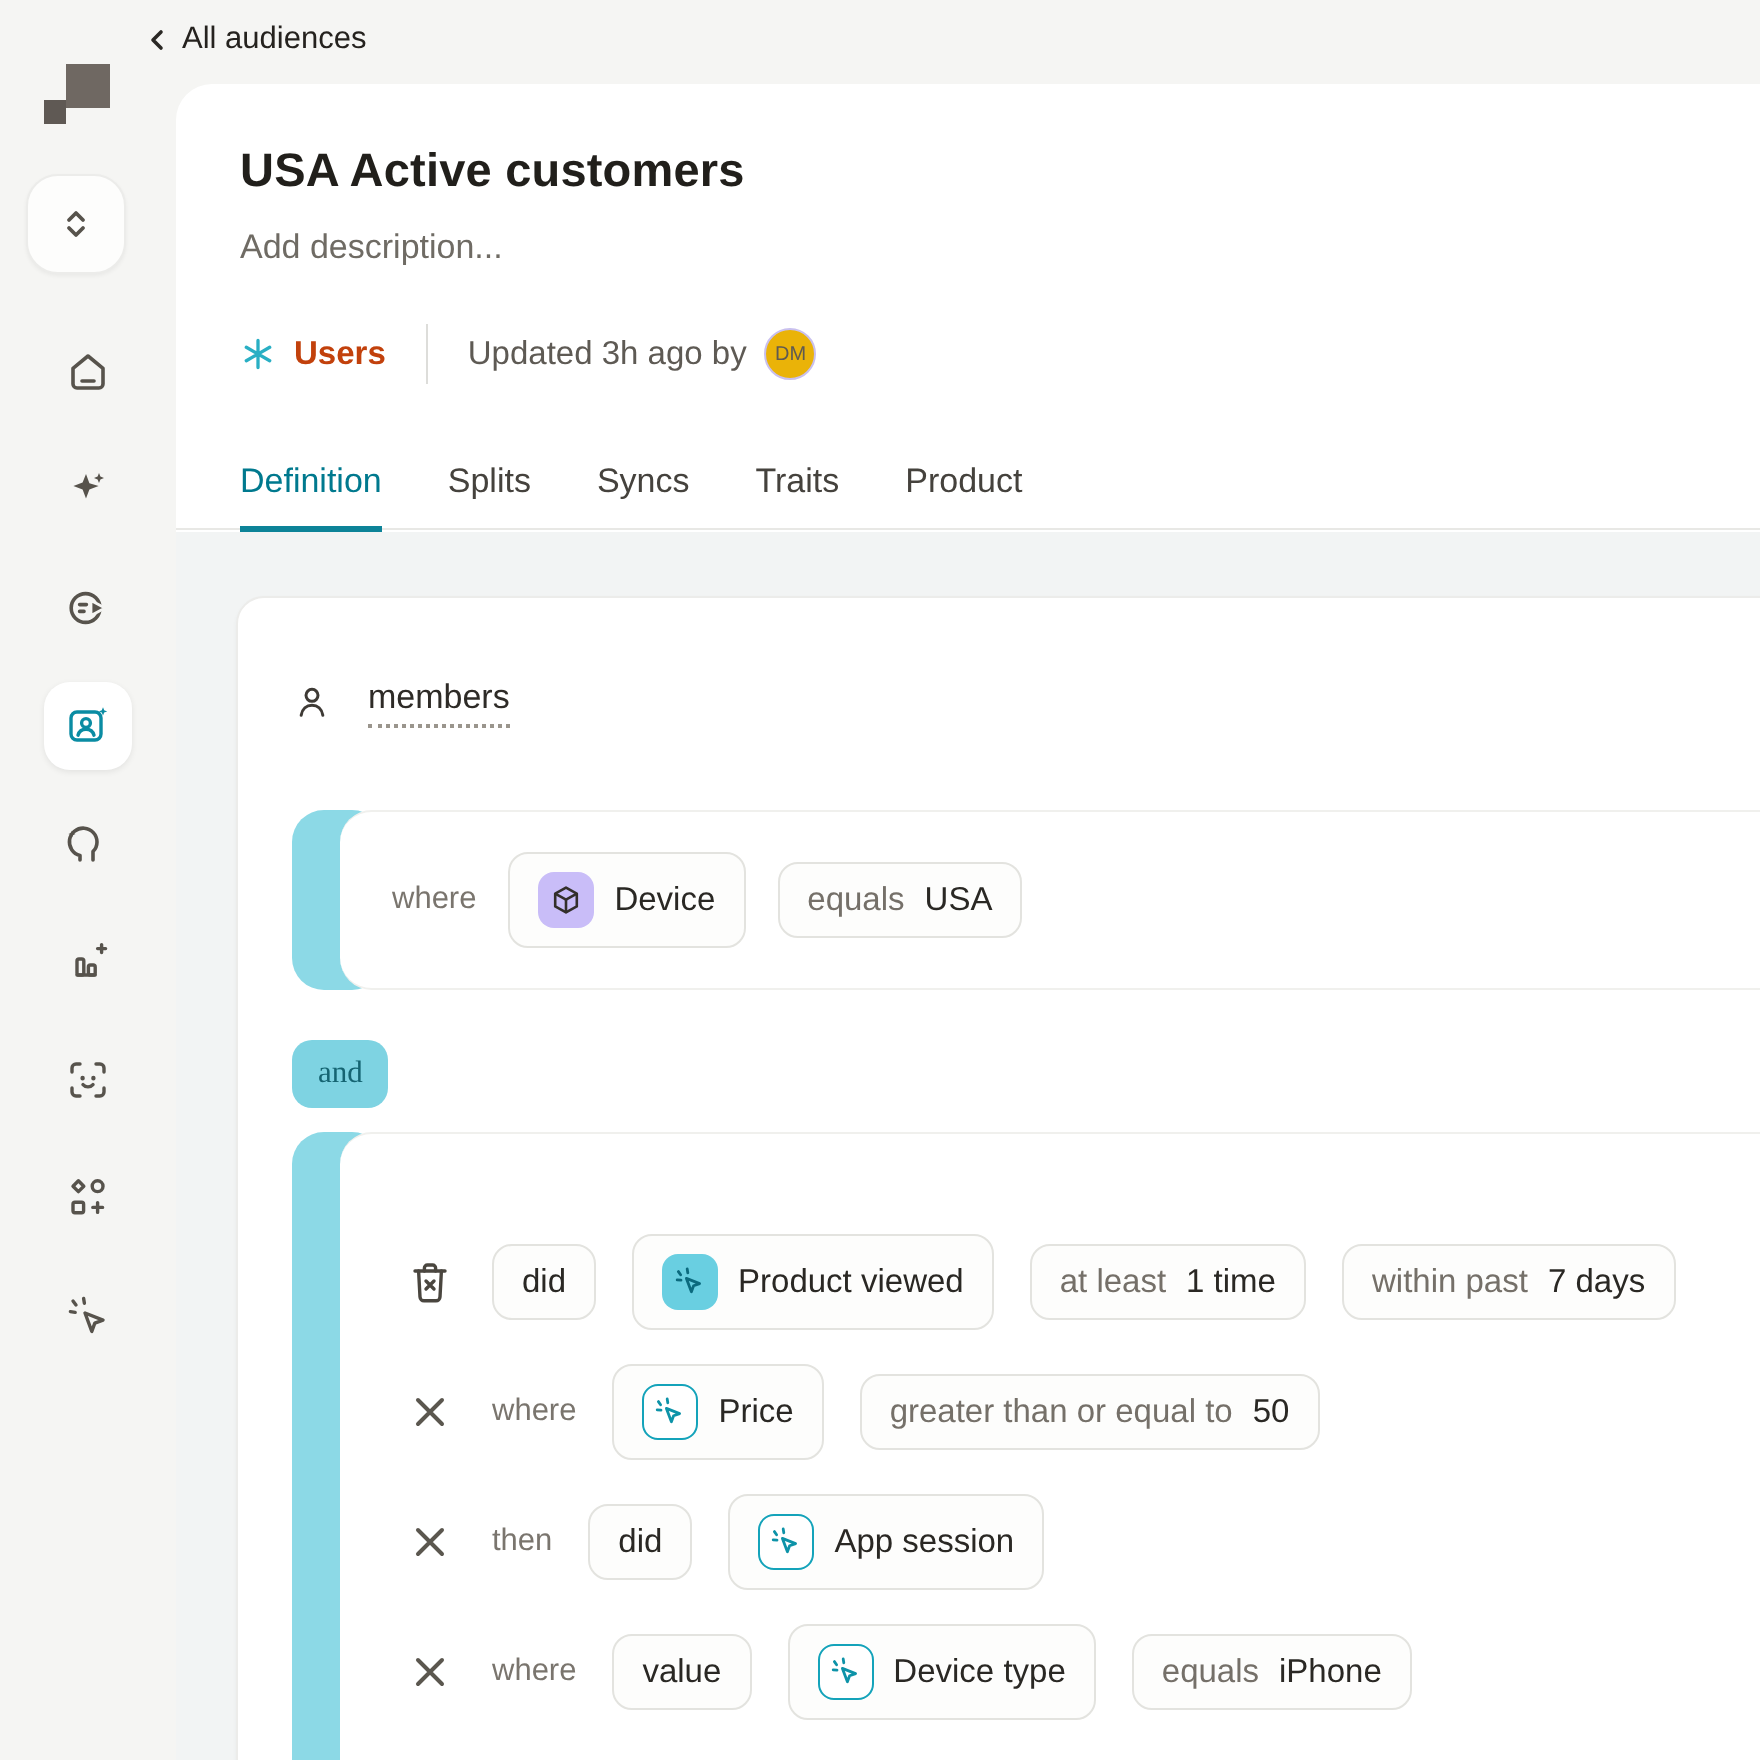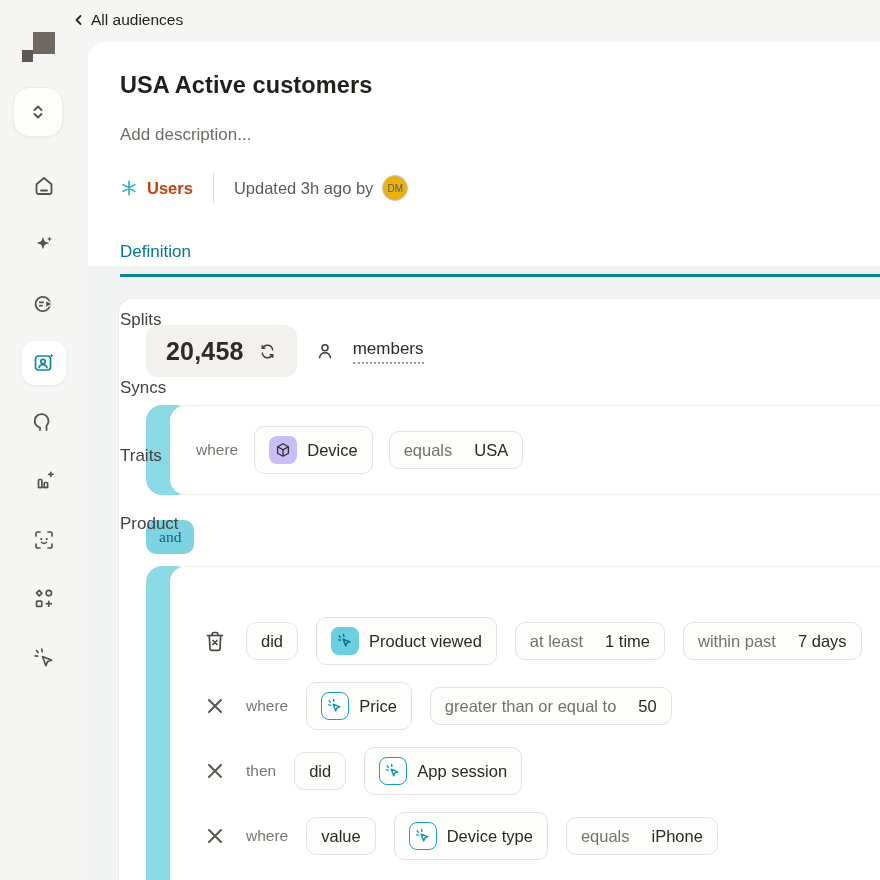--- a/index.html
+++ b/index.html
@@ -32,30 +32,30 @@
 
   
   .breadcrumb { position:absolute; left:72px; top:11px; display:flex; align-items:center; gap:5px;
     font-size:15.5px; font-weight:500; color:#25221e; }
 
   
   .card { position:absolute; left:88px; top:42px; right:0; bottom:0; background:#ffffff;
     border-top-left-radius:18px; }
   .card-head { padding:30px 0 0 32px; }
   .page-title { font-size:23.5px; font-weight:700; color:#211f1b; letter-spacing:.1px; }
-  .page-desc { margin-top:26px; font-size:17px; color:#6f6b64; }
+  .page-desc { margin-top:15px; font-size:17px; color:#6f6b64; }
   .meta-row { margin-top:29px; display:flex; align-items:center; height:28px; }
   .entity-badge { display:flex; align-items:center; gap:9px; font-size:16.5px; font-weight:700; color:#c2410c; }
   .meta-divider { width:1px; height:30px; background:#dddddA; margin:0 20px; }
   .updated { font-size:16.5px; color:#5e5a54; }
   .avatar { width:26px; height:26px; margin-left:9px; border-radius:50%;
     background:#eab308; border:1.5px solid #c9c0ee; color:#5f5a52;
     font-size:10px; font-weight:400; display:flex; align-items:center; justify-content:center; }
 
-  .tabs { margin-top:40px; padding-left:32px; display:flex; gap:33px; position:relative; z-index:2;flex-direction:column; }
+  .tabs { margin-top:40px; padding-left:32px; display:flex; gap:33px; position:relative; z-index:2; }
   .tab { font-size:17px; color:#45423d; padding-bottom:12px; border-bottom:3px solid transparent; }
   .tab.active { color:#00798e; border-bottom-color:#0d8398; }
   .tab-rule { height:1px; background:#e8e8e5; margin-top:-2px; }
 
   
   .content { position:absolute; left:0; right:0; top:224px; bottom:0; background:#f2f4f4; overflow:hidden; }
   .inner-card { position:absolute; left:30px; top:32px; right:-24px; bottom:-24px;
     background:#ffffff; border:1px solid #ececea; border-radius:14px;
     box-shadow:0 1px 2px rgba(0,0,0,.04); padding:26px 0 0 27px; }
 
@@ -83,21 +83,21 @@
 
   .crow { display:flex; align-items:center; gap:18px; height:44px; margin-bottom:21px; }
   .icon-cell { width:26px; display:flex; justify-content:center; align-items:center; }
   .kw { font-size:15.5px; color:#7a756e; }
 
   .chip { display:inline-flex; align-items:center; gap:10px; padding:9px 14px;
     background:#fdfdfc; border:1px solid #e3e3df; border-radius:10px;
     font-size:16.5px; color:#2a2824; line-height:1.15; white-space:nowrap; }
   .chip .t-mut { color:#757069; }
   .chip .t-dark { color:#2a2824; }
-  .op-chip { gap:22px; }
+  .op-chip { gap:10px; }
 
   .prop-icon { width:28px; height:28px; border-radius:8px; display:flex; align-items:center; justify-content:center; flex:none; }
   .prop-icon.purple { background:#c9bdf8; }
   .prop-icon.teal-fill { background:#69cfe1; }
   .prop-icon.teal-line { background:#ffffff; border:1.5px solid #14a3ba; }
 
   svg { display:block; }
 </style>
 </head>
 <body>
@@ -215,29 +215,20 @@
     <div class="tab">Traits</div>
     <div class="tab">Product</div>
   </div>
   <div class="tab-rule"></div>
 
   <div class="content">
     <div class="inner-card">
 
       
       <div class="count-row">
-        <div class="count-pill">
-          <span class="count-num">20,458</span>
-          <svg width="19" height="19" viewBox="0 0 24 24" fill="none" stroke="#45413b" stroke-width="1.8" stroke-linecap="round" stroke-linejoin="round">
-            <path d="M18.5 10a6.8 6.8 0 0 0-12.9-2"></path>
-              <path d="M5.3 4.6V8h3.4"></path>
-            <path d="M5.5 14a6.8 6.8 0 0 0 12.9 2"></path>
-              <path d="M18.7 19.4V16h-3.4"></path>
-          </svg>
-        </div>
         <svg width="20" height="20" viewBox="0 0 24 24" fill="none" stroke="#3e3a35" stroke-width="1.8" stroke-linecap="round">
           <circle cx="12" cy="8" r="3.6"></circle>
             <path d="M5.5 20c.6-3.8 3.2-6 6.5-6s5.9 2.2 6.5 6"></path>
         </svg>
         <span class="members-label">members</span>
       </div>
 
       
       <div class="cond-group">
         <div class="teal-bar"></div>

